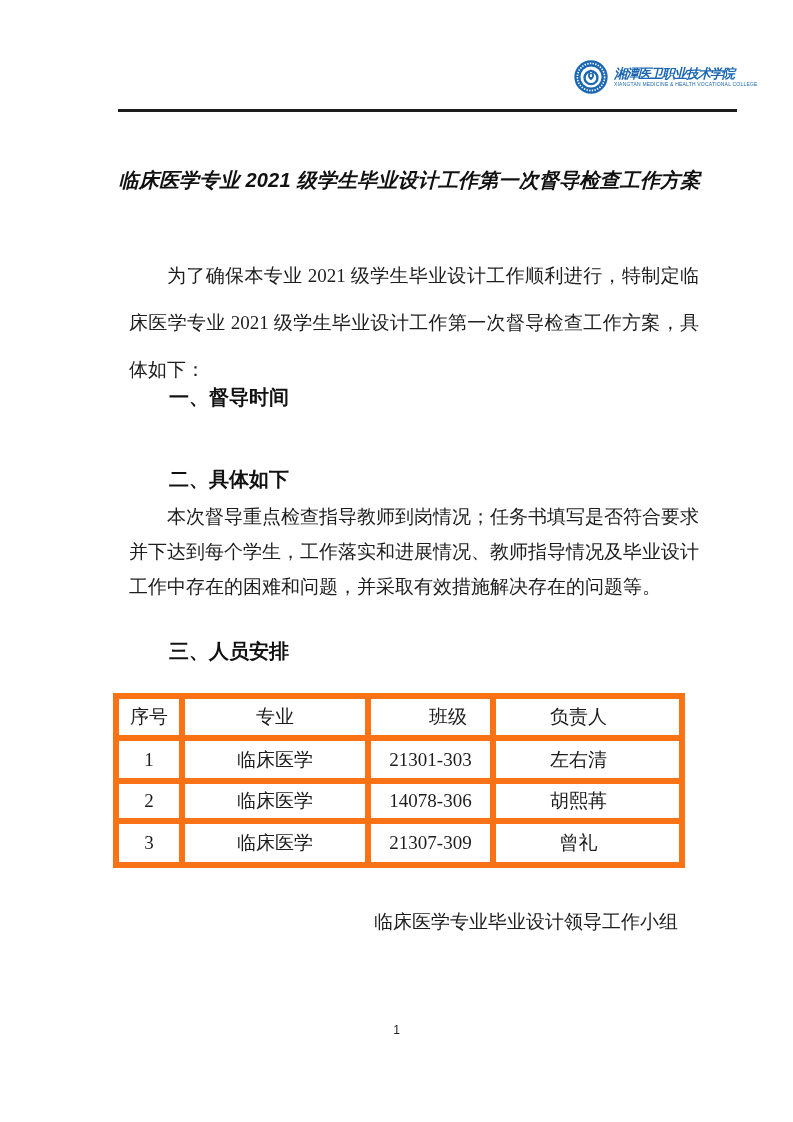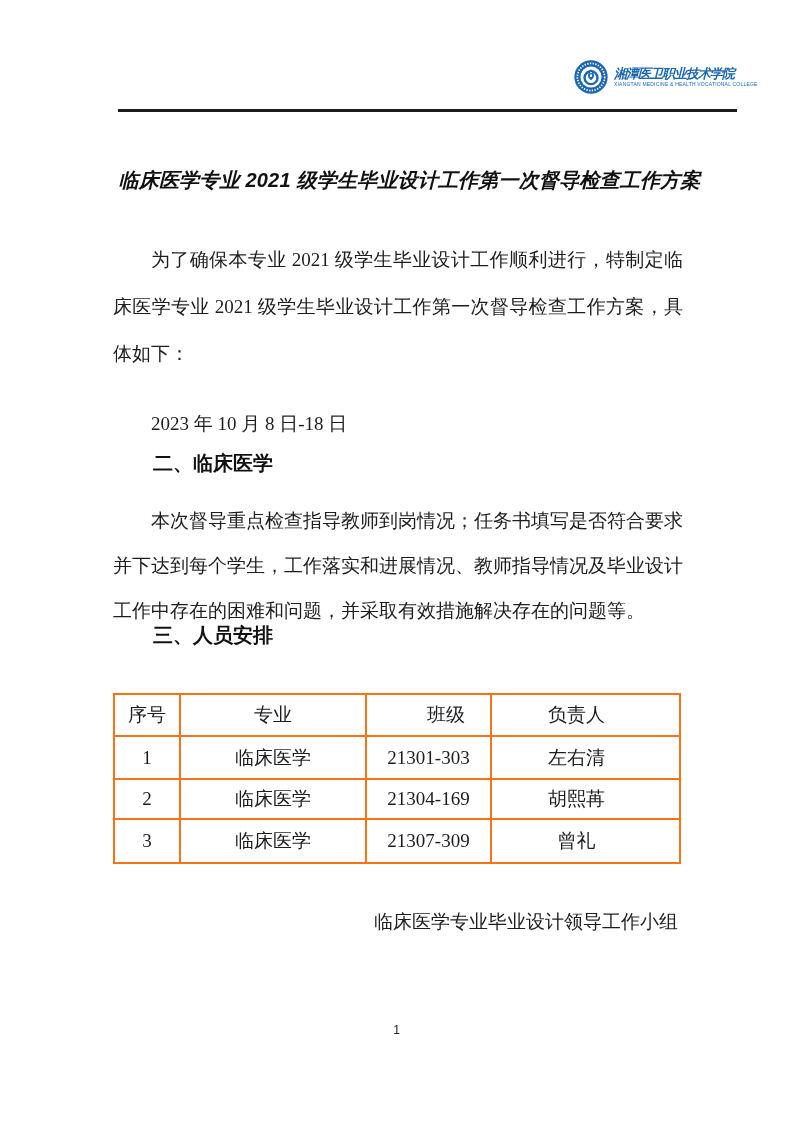--- a/index.html
+++ b/index.html
@@ -61,30 +61,30 @@
     margin: 13px;
     text-align: center;
     font-family: "Liberation Sans", sans-serif;
     font-weight: bold;
     font-size: 20px;
     line-height: 30px;
     color: #111111;
     letter-spacing: 0.2px;
     font-style: italic;
   }
-  .col { position: absolute; left: 113px; width: 570px; margin: 0; }
+  .col { position: absolute; left: 113px; width: 570px; margin: 16px; }
   .para {
     font-size: 19px;
     line-height: 47px;
     text-align: justify;
     text-indent: 2em;
     color: #1d1d1d;
   }
   .intro { top: 236px; }
-  .para2 { top: 498px; line-height: 45px; font-family: Liberation Serif, serif; }
+  .para2 { top: 483px; line-height: 35px; font-family: Liberation Serif, serif; }
   .sec-heading {
     font-family: "Liberation Sans", sans-serif;
     font-weight: bold;
     font-size: 20px;
     line-height: 30px;
     text-indent: 2em;
     color: #111111;
   }
   .h1 { top: 366px; }
   .h2 { top: 448px; }
@@ -99,21 +99,21 @@
   
   .personnel-table {
     position: absolute;
     top: 693px;
     left: 113px;
     width: 566px;
     border-collapse: collapse;
     table-layout: fixed;
   }
   .personnel-table th, .personnel-table td {
-    border: 2px solid #f97316;
+    border: 6px solid #f97316;
     text-align: center;
     vertical-align: middle;
     font-size: 19px;
     font-weight: normal;
     padding: 0;
     font-family: "Liberation Serif", serif;
     color: #1d1d1d;
   }
   .personnel-table thead tr { height: 42px; }
   .personnel-table tbody tr:nth-child(1) { height: 43px; }
@@ -162,23 +162,23 @@
       <div class="logo-zh">湘潭医卫职业技术学院</div>
       <div class="logo-en">XIANGTAN MEDICINE &amp; HEALTH VOCATIONAL COLLEGE</div>
     </div>
   </div>
   <div class="header-rule"></div>
 
   <h1 class="doc-title">临床医学专业 2021 级学生毕业设计工作第一次督导检查工作方案</h1>
 
   <p class="col para intro">为了确保本专业 2021 级学生毕业设计工作顺利进行，特制定临床医学专业 2021 级学生毕业设计工作第一次督导检查工作方案，具体如下：</p>
 
-  <div class="col plainline">2023 年 10 月 8 日-18 日</div>
-
-  <div class="col sec-heading h2">二、临床医学</div>
+  <div class="col sec-heading h1">一、督导时间</div>
+
+  <div class="col sec-heading h2">二、具体如下</div>
   <p class="col para para2">本次督导重点检查指导教师到岗情况；任务书填写是否符合要求并下达到每个学生，工作落实和进展情况、教师指导情况及毕业设计工作中存在的困难和问题，并采取有效措施解决存在的问题等。</p>
 
   <div class="col sec-heading h3">三、人员安排</div>
 
   <table class="personnel-table">
     <colgroup>
       <col style="width:66px">
       <col style="width:186px">
       <col style="width:125px">
       <col style="width:189px">
@@ -194,21 +194,21 @@
     <tbody>
       <tr>
         <td>1</td>
         <td>临床医学</td>
         <td>21301-303</td>
         <td>左右清</td>
       </tr>
       <tr>
         <td>2</td>
         <td>临床医学</td>
-        <td>21304-169</td>
+        <td>14078-306</td>
         <td>胡熙苒</td>
       </tr>
       <tr>
         <td>3</td>
         <td>临床医学</td>
         <td>21307-309</td>
         <td>曾礼</td>
       </tr>
     </tbody>
   </table>

